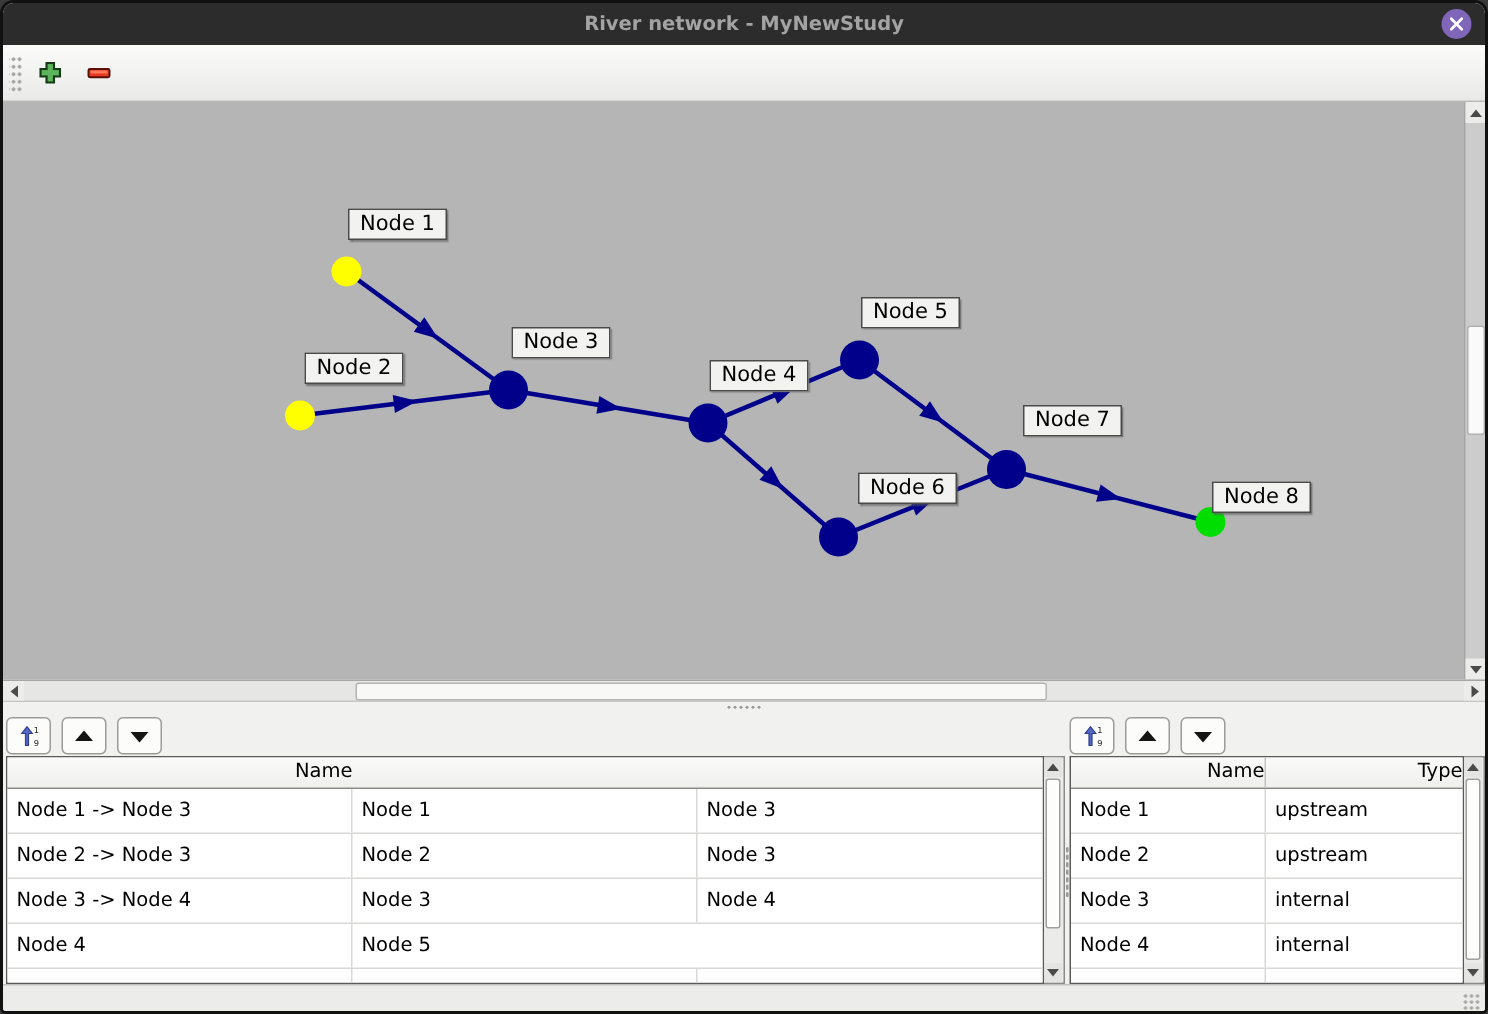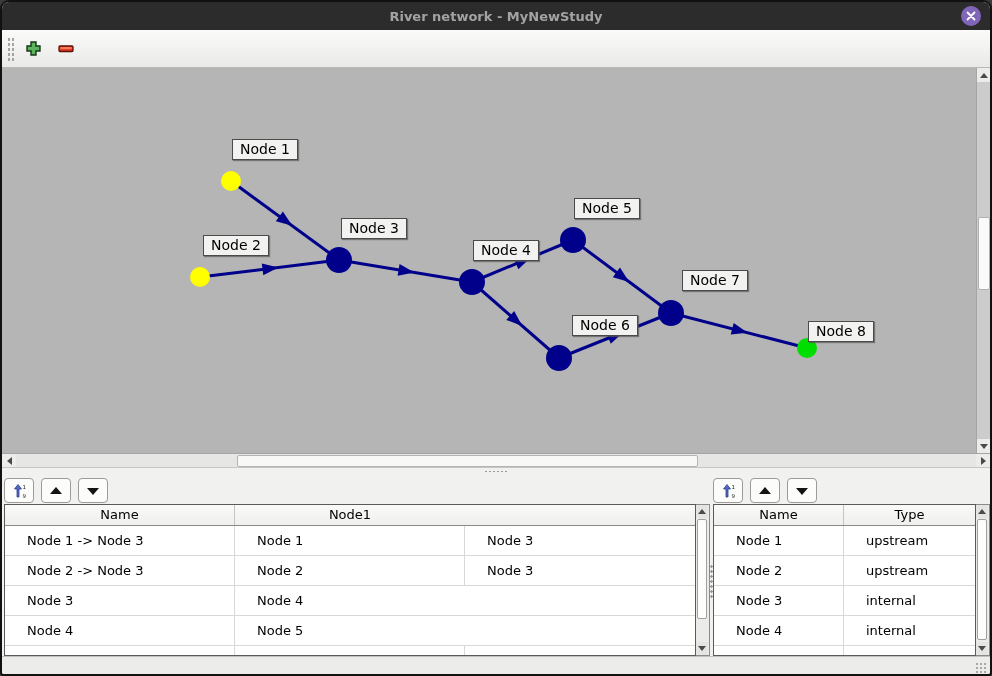--- a/index.html
+++ b/index.html
@@ -47,24 +47,24 @@
      background-image:radial-gradient(#9a9a98 1px, transparent 1.2px); background-size:3px 5px; }
 
   
   .bottom { flex:1 1 auto; background:#f1f1ef; display:flex; padding:0 0 0 2px; }
   .pane { display:flex; flex-direction:column; }
   .pane-toolbar { height:29px; display:flex; align-items:center; gap:7px; padding-top:2px; }
   .p-btn { width:30px; height:25px; background:#fcfcfb; border:1px solid #9b9b99; border-radius:4px; display:flex; align-items:center; justify-content:center; cursor:pointer; }
   .table-wrap { display:flex; align-items:stretch; }
   .dtable { border:1px solid #5a5a58; background:#ffffff; }
   .thead { display:grid; height:21px; background:linear-gradient(#fafafa,#efefed); border-bottom:1px solid #8a8a88; }
-  .thead .hcell { font-size:13px; color:#000; text-align:center; line-height:20px; border-right:1px solid #c4c4c2; overflow:hidden; }
+  .thead .hcell { font-size:13px; color:#000; text-align:right; line-height:20px; border-right:1px solid #c4c4c2; overflow:hidden; }
   .thead .hcell:last-child { border-right:none; }
   .trow { display:grid; height:30px; border-bottom:1px solid #d8d8d6; background:#fff; }
-  .trow .cell { font-size:13px; color:#000; line-height:29px; padding-left:22px; border-right:1px solid #d8d8d6; overflow:hidden; white-space:nowrap; }
+  .trow .cell { font-size:13px; color:#000; line-height:29px; padding-left:6px; border-right:1px solid #d8d8d6; overflow:hidden; white-space:nowrap; }
   .trow .cell:last-child { border-right:none; }
   .trow.filler { height:9px; border-bottom:none; }
   .cols-left  { grid-template-columns:230px 230px 230px; }
   .cols-right { grid-template-columns:130px 131px; }
   .tscroll { width:14px; background:#ebebe9; border:1px solid #8a8a88; border-left:none; position:relative; }
   .tscroll .sb-btn { left:0; width:12px; height:13px; background:#e4e4e2; }
   .tscroll .sb-thumb { position:absolute; left:1px; width:10px; background:#fdfdfc; border:1px solid #a0a09e; border-radius:2px; }
 
   
   .footer { height:20px; background:#ececea; border-top:1px solid #c2c2c0; position:relative; flex:0 0 auto; }
@@ -182,33 +182,33 @@
         <button class="p-btn">
           <svg width="14" height="10" viewBox="0 0 14 10">
               <polygon points="1,2 13,2 7,9" fill="#141414"></polygon>
             </svg>
         </button>
       </div>
       <div class="table-wrap">
         <div class="dtable" id="left-table">
             <div class="thead cols-left">
               <div class="hcell">Name</div>
-              <div class="hcell">Node1</div>
             </div>
             <div class="trow cols-left">
               <div class="cell">Node 1 -&gt; Node 3</div>
               <div class="cell">Node 1</div>
               <div class="cell">Node 3</div>
             </div>
             <div class="trow cols-left">
               <div class="cell">Node 2 -&gt; Node 3</div>
               <div class="cell">Node 2</div>
               <div class="cell">Node 3</div>
             </div>
             <div class="trow cols-left">
+              <div class="cell">Node 3 -&gt; Node 4</div>
               <div class="cell">Node 3</div>
               <div class="cell">Node 4</div>
             </div>
             <div class="trow cols-left">
               <div class="cell">Node 4</div>
               <div class="cell">Node 5</div>
             </div>
             <div class="trow filler cols-left">
               <div class="cell"></div>
               <div class="cell"></div>

